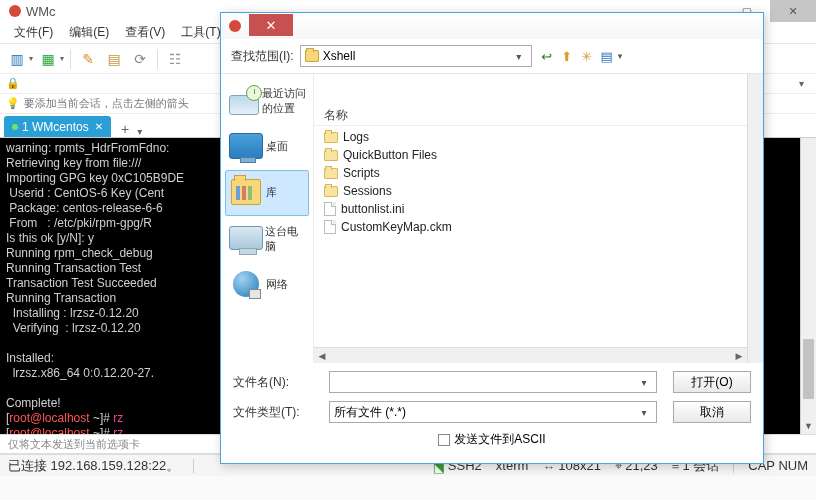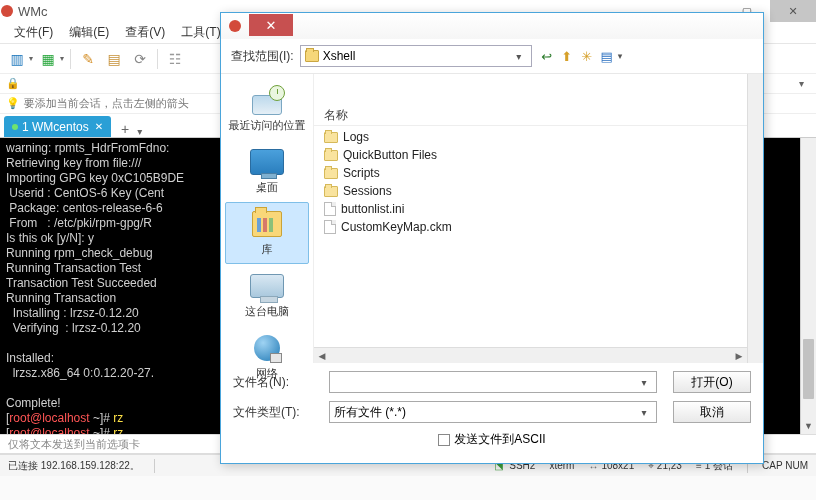--- a/index.html
+++ b/index.html
@@ -1,19 +1,19 @@
 <!DOCTYPE html>
 <html><head>
 <meta charset="utf-8">
 <style>
 * { margin:0; padding:0; box-sizing:border-box; font-family:"Microsoft YaHei","SimSun",sans-serif; }
 body { width:816px; height:500px; background:#f0f0f0; overflow:hidden; position:relative; font-size:12px; }
 
 .main-window { position:absolute; left:0; top:0; width:816px; height:500px; background:#fafafa; }
-.main-titlebar { height:22px; background:#fff; display:flex; padding-left:0; justify-content:space-between; }
+.main-titlebar { height:22px; background:#fff; display:flex; padding-left:8px; justify-content:space-between; }
 .main-title { color:#555; font-size:13px; }
 .main-win-controls { display:flex; }
 .main-win-controls .btn { width:46px; height:22px; display:flex; align-items:center; justify-content:center; color:#555; font-size:11px; cursor:pointer;}
 .main-win-controls .close { background:#c6c6c6; }
 .menubar { height:22px; background:#fff; display:flex; gap:0; align-items:center; padding:0 6px; border-bottom:1px solid #e6e6e6; }
 .menubar span { padding:2px 8px; color:#333; cursor:pointer; }
 .toolbar { height:30px; background:#fff; display:flex; align-items:center; gap:4px; padding:0 6px; border-bottom:1px solid #eee;}
 .tool-icon { width:22px; height:22px; display:flex; align-items:center; justify-content:center; border-radius:2px; cursor:pointer; font-size:14px; color:#1a75bb;}
 .tool-icon.green{color:#25a53a;}
 .tool-icon.orange{color:#d38c22;}
@@ -25,28 +25,28 @@
 .addressbar .drop-arrow{margin-left:auto;color:#666;font-size:10px;padding-right:6px;}
 .hintbar{height:20px;background:#fff;display:flex;align-items:center;padding:0 6px;color:#777;font-size:11px;border-bottom:1px solid #eee;}
 .hintbar .bulb{color:#c99b2e;margin-right:4px;}
 .tabbar{height:24px;background:#fff;display:flex;align-items:flex-end;border-bottom:1px solid #ccc;padding-left:4px;}
 .tab{background:#2a9fd6;color:#fff;padding:3px 8px;border-radius:3px 3px 0 0;display:flex;align-items:center;gap:4px;font-size:12px;height:21px;}
 .tab .dot{width:6px;height:6px;border-radius:50%;background:#6fe36f;}
 .tab .x{font-size:10px;margin-left:2px;cursor:pointer;}
 .tabbar .add{margin-left:4px;color:#666;font-size:14px;cursor:pointer;padding:0 6px;}
 .tabbar .tab-drop{color:#666;font-size:10px;margin-left:2px;}
 .terminal{background:#000;color:#d0d0d0;font-family:"Consolas","Courier New",monospace;font-size:12px;line-height:15px;padding:3px 6px;height:296px;overflow:hidden;white-space:pre;position:relative;}
-.terminal .w{color:#fde047;}
+.terminal .w{color:#ec4899;}
 .terminal-scroll{position:absolute;right:0;top:0;width:16px;height:100%;background:#f0f0f0;border-left:1px solid #d0d0d0;}
 .terminal-scroll .up,.terminal-scroll .dn{height:16px;display:flex;align-items:center;justify-content:center;font-size:9px;color:#606060;background:#f0f0f0;}
 .terminal-scroll .track{position:absolute;top:16px;bottom:16px;left:0;right:0;background:#f0f0f0;}
 .terminal-scroll .thumb{position:absolute;left:2px;right:2px;top:70%;height:60px;background:#c2c2c2;border-radius:1px;}
 .terminal-scroll .dn{position:absolute;bottom:0;left:0;right:0;}
 .cmdbar{height:20px;background:#fff;display:flex;align-items:center;padding:0 8px;color:#888;font-size:11px;border-top:1px solid #ddd;border-bottom:1px solid #ddd;}
-.statusbar{height:22px;background:#f5f5f5;display:flex;align-items:center;padding:0 8px;gap:14px;color:#333;font-size:10px;border-top:1px solid #ddd;}
+.statusbar{height:22px;background:#f5f5f5;display:flex;align-items:center;padding:0 8px;gap:14px;color:#333;font-size:13px;border-top:1px solid #ddd;}
 .statusbar .sep{width:1px;height:14px;background:#ccc;}
 .statusbar .ic{display:flex;align-items:center;gap:3px;}
 .statusbar .ic svg,.statusbar .ic .glyph{width:12px;height:12px;}
 
 
 .dialog{position:absolute;left:220px;top:12px;width:544px;height:452px;background:#fff;border:1px solid #4aa5db;box-shadow:2px 2px 10px rgba(0,0,0,0.2);}
 .dlg-title{height:26px;background:linear-gradient(#fff,#f6f6f6);display:flex;align-items:center;padding-left:6px;border-bottom:0;}
 .dlg-title .ico{width:16px;height:16px;margin-right:6px;}
 .dlg-title .txt{flex:1;text-align:center;font-size:13px;color:#333;padding-right:40px;}
 .dlg-title .close{width:44px;height:22px;background:#c75050;color:#fff;display:flex;align-items:center;justify-content:center;font-size:13px;cursor:pointer;margin-right:2px;margin-top:-2px;}
@@ -54,21 +54,21 @@
 .dlg-look label{color:#333;font-size:12px;}
 .look-select{flex:1;max-width:232px;height:22px;border:1px solid #aab;display:flex;align-items:center;padding:0 4px;gap:4px;background:#fff;position:relative;}
 .look-select .folder-ico{width:14px;height:12px;background:#f6d77a;border:1px solid #caa642;border-radius:1px;position:relative;}
 .look-select .folder-ico::before{content:"";position:absolute;top:-3px;left:0;width:6px;height:3px;background:#f6d77a;border:1px solid #caa642;border-bottom:0;}
 .look-select .txt{flex:1;font-size:12px;}
 .look-select .drop{width:16px;text-align:center;font-size:10px;color:#555;cursor:pointer;}
 .look-nav{display:flex;gap:2px;align-items:center;}
 .look-nav .nbtn{width:18px;height:18px;display:flex;align-items:center;justify-content:center;cursor:pointer;font-size:13px;}
 .dlg-body{display:flex;height:290px;border-top:1px solid #e8e8e8;}
 .places{width:92px;background:#fff;display:flex;flex-direction:column;align-items:center;padding-top:4px;gap:0;border-right:0;}
-.place{width:84px;display:flex;flex-direction:column;align-items:center;padding:4px 0 6px;cursor:pointer;border:1px solid transparent;border-radius:2px;}
+.place{width:84px;display:flex;align-items:center;padding:4px 0 6px;cursor:pointer;border:1px solid transparent;border-radius:2px;}
 .place.sel{background:#cde8ff;border-color:#7fbfe8;}
 .place .pico{width:40px;height:34px;display:flex;align-items:center;justify-content:center;}
 .place .plabel{font-size:11px;color:#333;margin-top:1px;}
 .filelist{flex:1;background:#fff;position:relative;border-left:1px solid #eee;}
 .filelist .header-row{height:20px;display:flex;align-items:center;padding-left:10px;border-bottom:1px solid #eee;color:#444;font-size:12px;margin-top:32px;}
 .filelist .items{padding:2px 0;}
 .file-row{height:18px;display:flex;align-items:center;padding-left:10px;gap:5px;font-size:12px;color:#222;cursor:pointer;}
 .folder-glyph{width:14px;height:11px;background:#f9e39e;border:1px solid #d6b95a;border-radius:1px;position:relative;}
 .folder-glyph::before{content:"";position:absolute;top:-3px;left:0;width:5px;height:3px;background:#f9e39e;border:1px solid #d6b95a;border-bottom:0;}
 .file-glyph{width:12px;height:14px;background:#fff;border:1px solid #bbb;position:relative;}

